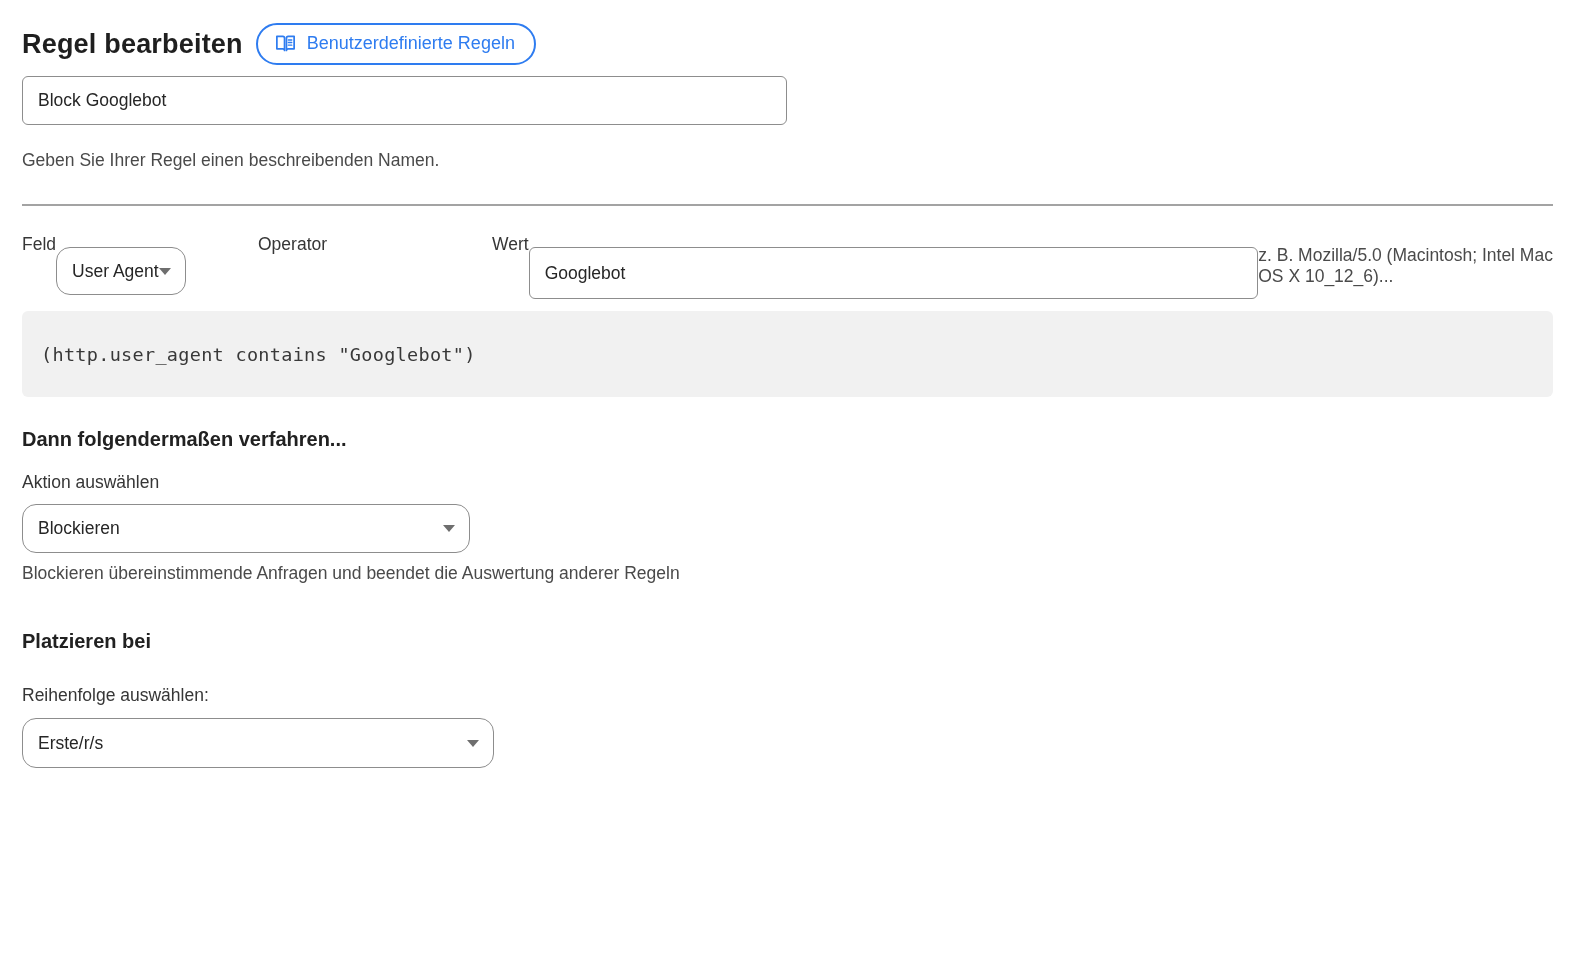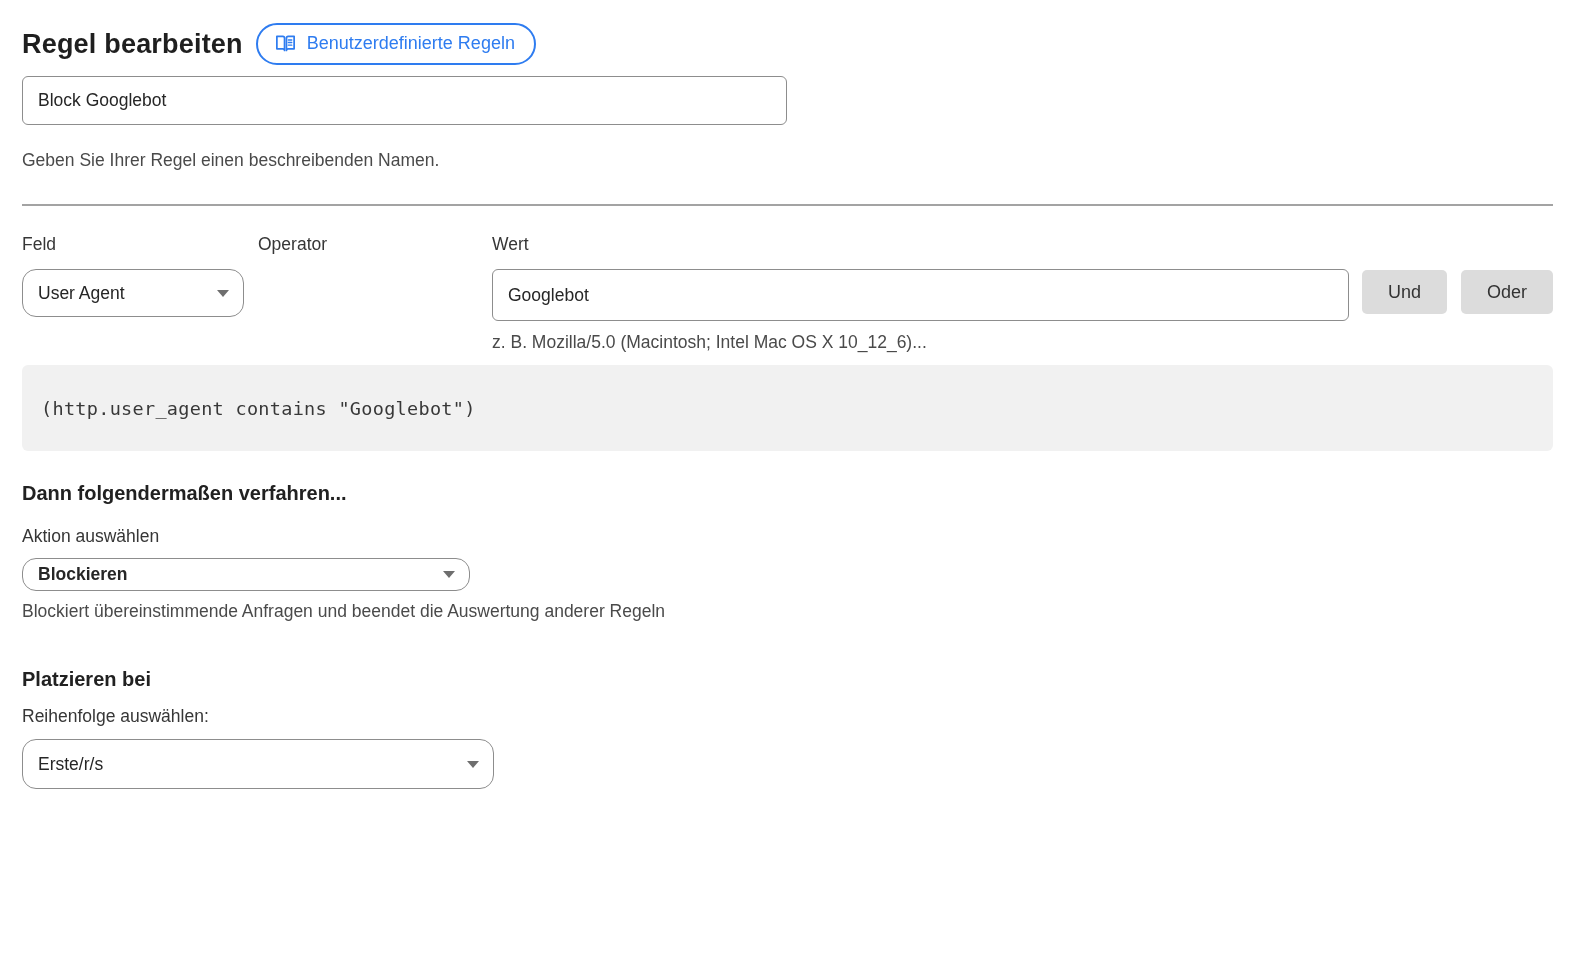--- a/index.html
+++ b/index.html
@@ -30,21 +30,21 @@
   
   .text-input {
     display:block; height:49px; border:1px solid #8d8d8d; border-radius:6px;
     font-family:"Liberation Sans", sans-serif; font-size:17.5px; color:#262626;
     padding:0 15px; background:#fff; outline:none; width:765px; margin-top:11px;
   }
   .rule-name-help { margin-top:25px; }
   .divider { height:2px; background:#a3a3a3; margin-top:33px; }
   
   .condition-row { display:flex; margin-top:28px; }
-  .cond-col { display:flex; flex-direction:column; }
+  .cond-col { display:flex; flex-direction:row; }
   .cond-col .field-label { height:22px; }
   .col-field { width:222px; }
   .col-operator { width:223px; margin-left:14px; }
   .col-value { flex:1; margin-left:11px; }
   .col-buttons { display:flex; gap:14px; margin-left:13px; }
   .select-box {
     margin-top:13px; height:48px;
     border:1px solid #8d8d8d; border-radius:14px; background:#fff;
     display:flex; align-items:center; justify-content:space-between;
     padding:0 14px 0 15px; font-size:17.5px; color:#262626; cursor:pointer;
@@ -66,24 +66,24 @@
   .edit-link { font-size:18px; color:#1b64d8; text-decoration:underline; text-underline-offset:4px; cursor:pointer; }
   .code-block {
     margin-top:12px; height:86px; background:#f1f1f1; border-radius:6px;
     display:flex; align-items:center; padding:0 19px;
     font-family:"DejaVu Sans Mono", monospace; font-size:18.5px; color:#383838;
     letter-spacing:.3px;
   }
   
   .section-heading { margin-top:31px; font-size:20px; font-weight:700; color:#212121; }
   .action-label { margin-top:21px; }
-  .action-select { width:448px; margin-top:11px; height:33px;font-weight:bold; }
+  .action-select { width:448px; margin-top:11px; height:49px; }
   .action-help { margin-top:10px; }
   .placement-heading { margin-top:46px; }
-  .placement-label { margin-top:15px; }
+  .placement-label { margin-top:32px; }
   .placement-select { width:472px; margin-top:12px; height:50px; }
 </style>
 </head>
 <body>
 
 <div class="page">
 
   <div class="header-row">
     <h1 class="page-title">Regel bearbeiten</h1>
     <button class="docs-pill">
@@ -115,37 +115,33 @@
     <div class="cond-col col-operator">
       <div class="field-label">Operator</div>
     </div>
 
     <div class="cond-col col-value">
       <div class="field-label">Wert</div>
       <input class="text-input value-input" type="text" value="Googlebot" style="">
       <div class="helper-text value-help">z. B. Mozilla/5.0 (Macintosh; Intel Mac OS X 10_12_6)...</div>
     </div>
 
-    <div class="col-buttons">
-      <button class="gray-btn">Und</button>
-      <button class="gray-btn">Oder</button>
-    </div>
   </div>
 
   <div class="code-block">
     <span>(http.user_agent contains "Googlebot")</span>
   </div>
 
   <h2 class="section-heading">Dann folgendermaßen verfahren...</h2>
   <div class="field-label action-label">Aktion auswählen</div>
   <div class="select-box action-select">
     <span>Blockieren</span>
     <span class="caret"></span>
   </div>
-  <div class="helper-text action-help">Blockiert übereinstimmende Anfragen und beendet die Auswertung anderer Regeln</div>
+  <div class="helper-text action-help">Blockieren übereinstimmende Anfragen und beendet die Auswertung anderer Regeln</div>
 
   <h2 class="section-heading placement-heading">Platzieren bei</h2>
   <div class="field-label placement-label">Reihenfolge auswählen:</div>
   <div class="select-box placement-select">
     <span>Erste/r/s</span>
     <span class="caret"></span>
   </div>
 
 </div>
 

